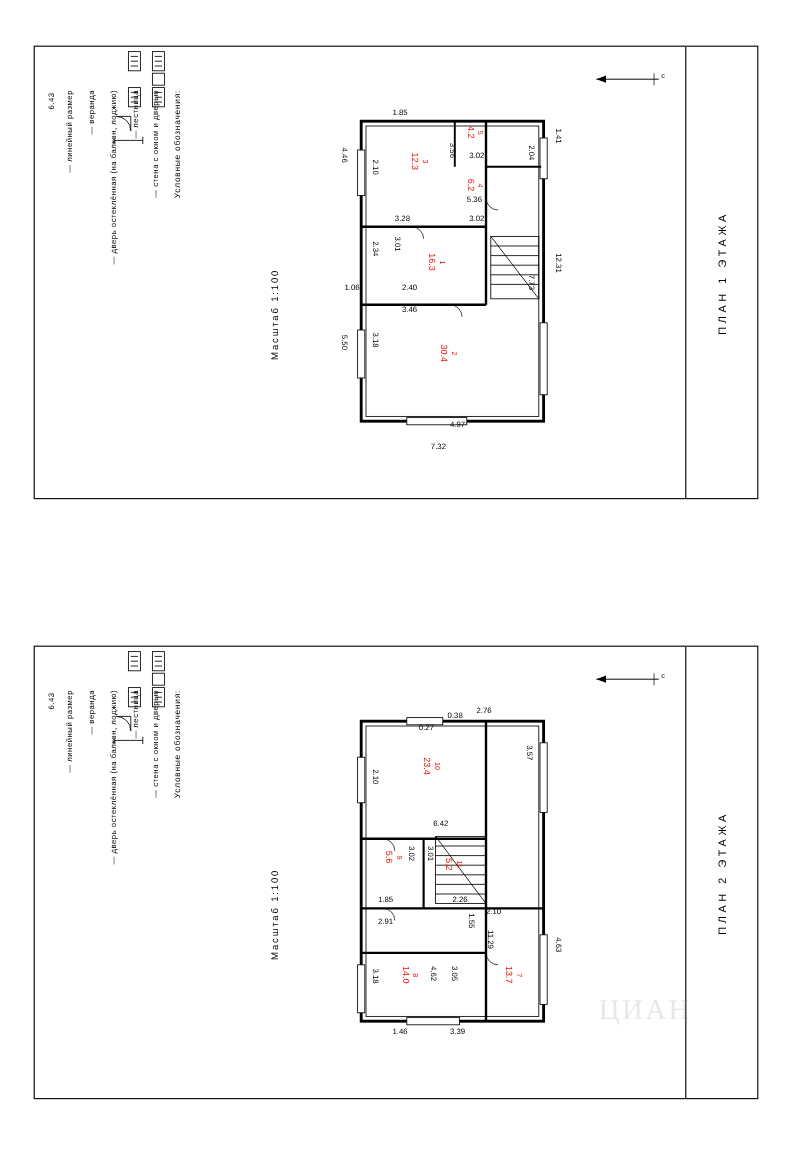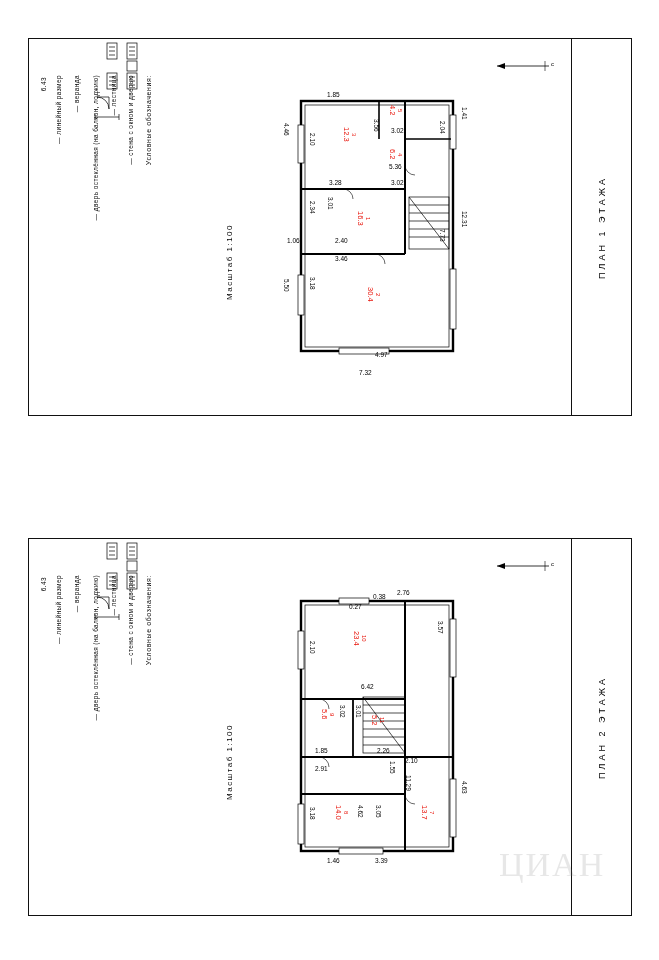--- a/index.html
+++ b/index.html
@@ -81,26 +81,25 @@
     text-align: center;
     line-height: 1.15;
   }
   .room .num { font-size: 6px; display: block; }
   .room .area { font-size: 7.5px; display: block; }
   .legend-sym {
     position: absolute;
   }
   .watermark {
     position: absolute;
-    font-size: 34px;
+    font-size: 24px;
     color: rgba(120,120,120,0.18);
     letter-spacing: 2px;
     transform: rotate(0deg);
     font-family: "Liberation Serif", serif;
-    margin-top: 17px;
   }
   .north {
     position: absolute;
     font-size: 6px;
   }
 </style>
 </head>
 <body>
 
 <div class="page">

